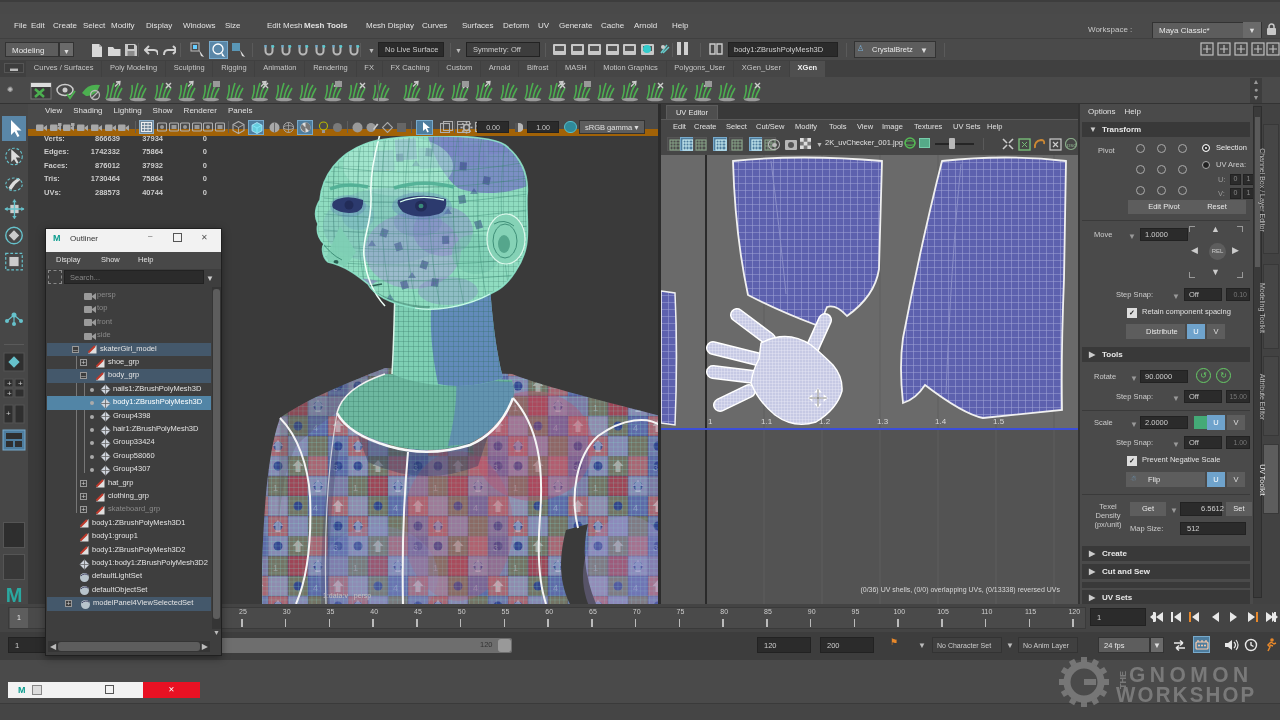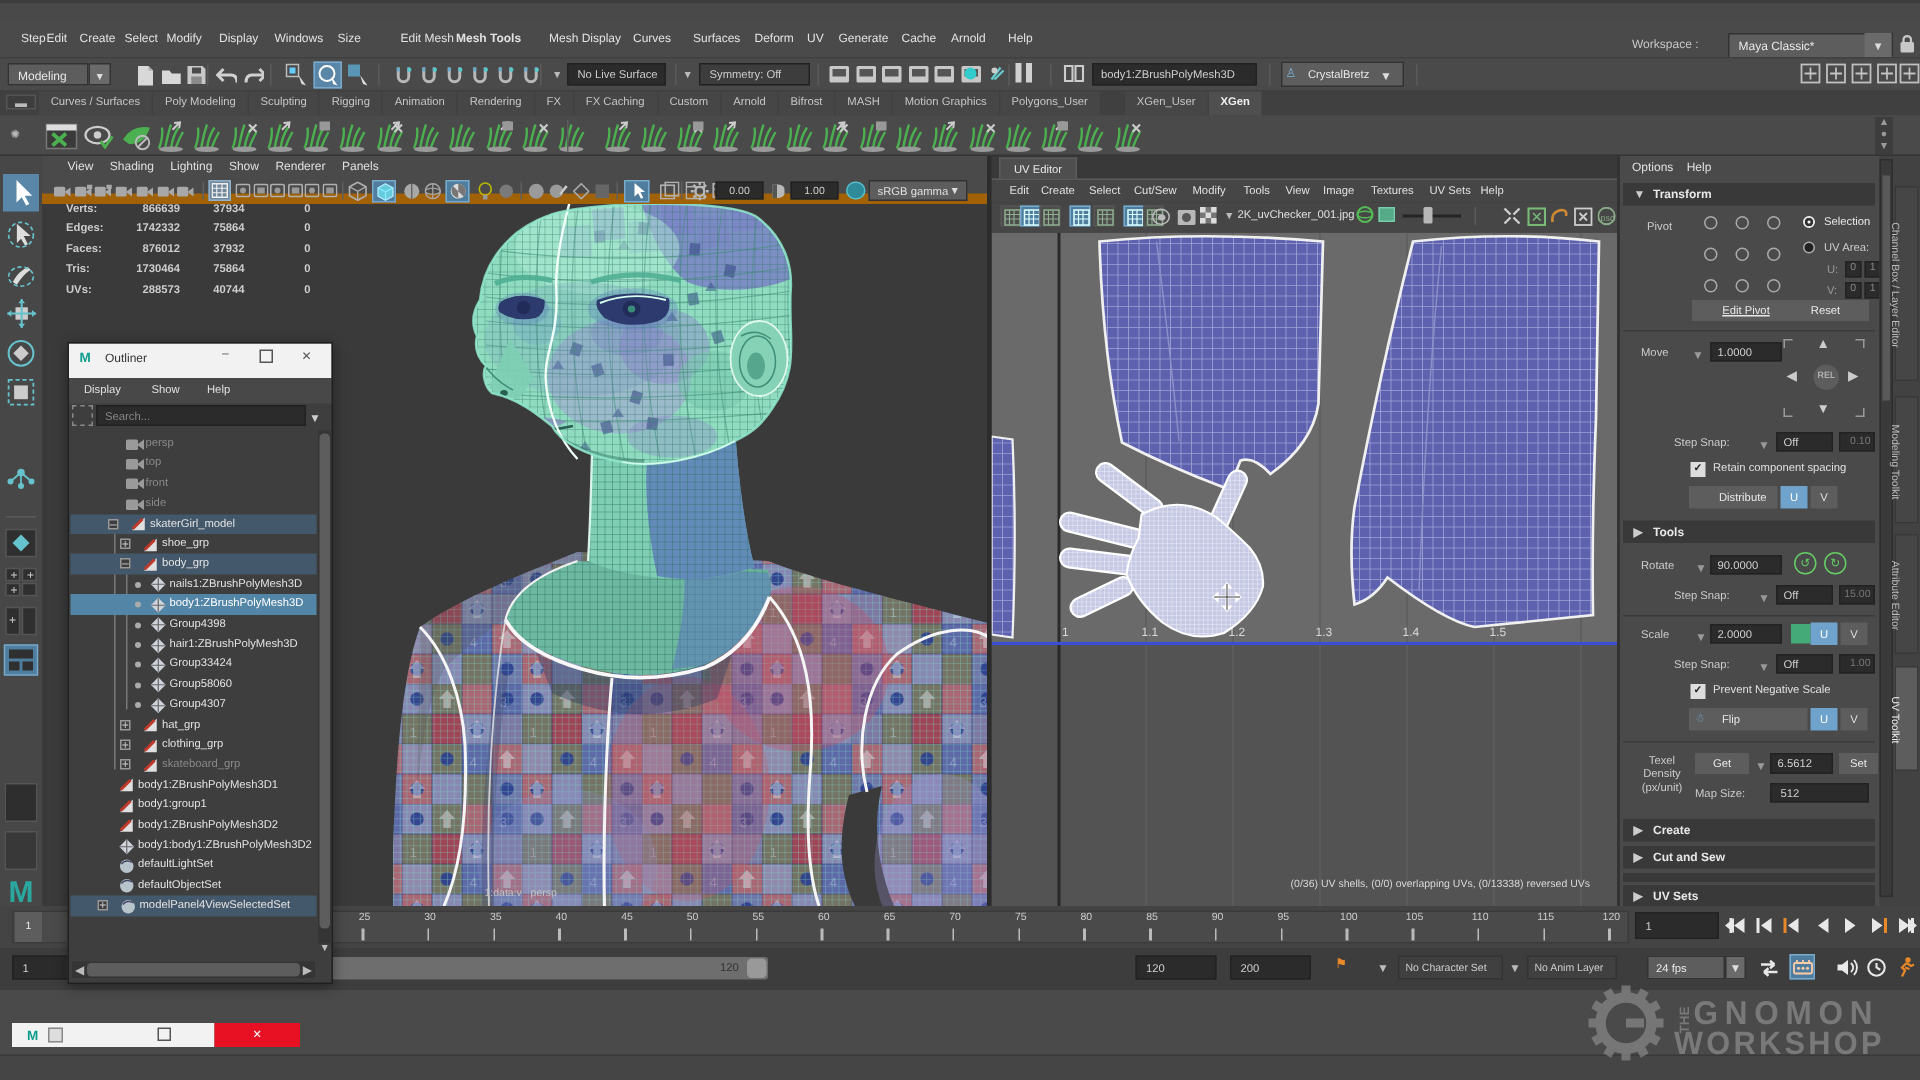--- a/index.html
+++ b/index.html
@@ -11,21 +11,21 @@
 .fld { background:#2b2b2b; color:#cfcfcf; border:1px solid #222; }
 </style>
 </head>
 <body>
 <div id="stage">
 
 <div class="row" style="top:0;height:14px;background:#494949;border-top:2px solid #3d3d3d;"></div>
 
 <div class="row" style="top:14px;height:24px;background:#4a4a4a;">
   <div class="abs" id="mainmenu" style="top:7px;left:0;width:100%;height:14px;color:#e2e2e2;font-size:8px;">
-        <span style="position:absolute;left:14px;top:0;">Step</span>
+        <span style="position:absolute;left:14px;top:0;">File</span>
         <span style="position:absolute;left:31px;top:0;">Edit</span>
         <span style="position:absolute;left:53px;top:0;">Create</span>
         <span style="position:absolute;left:83px;top:0;">Select</span>
         <span style="position:absolute;left:111px;top:0;">Modify</span>
         <span style="position:absolute;left:146px;top:0;">Display</span>
         <span style="position:absolute;left:183px;top:0;">Windows</span>
         <span style="position:absolute;left:225px;top:0;">Size</span>
         <span style="position:absolute;left:267px;top:0;">Edit Mesh</span>
         <span style="position:absolute;left:304px;top:0;font-weight:bold;">Mesh Tools</span>
         <span style="position:absolute;left:366px;top:0;">Mesh Display</span>
@@ -196,21 +196,21 @@
         <div style="padding:2px 7.8px 1px;margin-right:1px;background:#464646;color:#c6c6c6;font-size:7.5px;">Rigging</div>
         <div style="padding:2px 7.8px 1px;margin-right:1px;background:#464646;color:#c6c6c6;font-size:7.5px;">Animation</div>
         <div style="padding:2px 7.8px 1px;margin-right:1px;background:#464646;color:#c6c6c6;font-size:7.5px;">Rendering</div>
         <div style="padding:2px 7.8px 1px;margin-right:1px;background:#464646;color:#c6c6c6;font-size:7.5px;">FX</div>
         <div style="padding:2px 7.8px 1px;margin-right:1px;background:#464646;color:#c6c6c6;font-size:7.5px;">FX Caching</div>
         <div style="padding:2px 7.8px 1px;margin-right:1px;background:#464646;color:#c6c6c6;font-size:7.5px;">Custom</div>
         <div style="padding:2px 7.8px 1px;margin-right:1px;background:#464646;color:#c6c6c6;font-size:7.5px;">Arnold</div>
         <div style="padding:2px 7.8px 1px;margin-right:1px;background:#464646;color:#c6c6c6;font-size:7.5px;">Bifrost</div>
         <div style="padding:2px 7.8px 1px;margin-right:1px;background:#464646;color:#c6c6c6;font-size:7.5px;">MASH</div>
         <div style="padding:2px 7.8px 1px;margin-right:1px;background:#464646;color:#c6c6c6;font-size:7.5px;">Motion Graphics</div>
-        <div style="padding:2px 7.8px 1px;margin-right:17px;background:#464646;color:#c6c6c6;font-size:7.5px;">Polygons_User</div>
+        <div style="padding:2px 7.8px 1px;margin-right:1px;background:#464646;color:#c6c6c6;font-size:7.5px;">Polygons_User</div>
         <div style="padding:2px 7.8px 1px;margin-right:1px;background:#464646;color:#c6c6c6;font-size:7.5px;">XGen_User</div>
         <div style="padding:2px 7.8px 1px;margin-right:1px;background:#4f4f4f;color:#f2f2f2;font-size:7.5px;font-weight:bold;">XGen</div>
       </div>
 </div>
 
 <div class="row" style="top:77px;height:27px;background:#4a4a4a;">
   <div class="abs" style="left:4px;top:-14px;width:20px;height:10px;background:#3d3d3d;border:1px solid #555;color:#bbb;font-size:8px;text-align:center;line-height:9px;">▬</div>
   <div class="abs" style="left:7px;top:8px;width:12px;height:12px;color:#bbb;font-size:7.5px;">✺</div>
   <div id="shelficons">
         <svg class="abs" style="left:30px;top:2px;" width="22" height="23">
@@ -920,21 +920,21 @@
       <div class="abs" style="left:122px;top:40px;width:8px;height:8px;border:1.5px solid #eee;border-radius:50%;background:#fff;box-shadow:inset 0 0 0 2px #333;"></div>
       <div class="abs" style="left:136px;top:39px;color:#e8e8e8;font-size:7.5px;">Selection</div>
       <div class="abs" style="left:122px;top:57px;width:8px;height:8px;border:1.5px solid #aaa;border-radius:50%;background:#222;"></div>
       <div class="abs" style="left:136px;top:56px;color:#ccc;font-size:7.5px;">UV Area:</div>
       <div class="abs" style="left:138px;top:71px;color:#999;font-size:7.5px;">U:</div>
       <div class="abs fld" style="left:150px;top:70px;width:11px;height:11px;font-size:7px;text-align:center;color:#888;">0</div>
       <div class="abs fld" style="left:163px;top:70px;width:11px;height:11px;font-size:7px;text-align:center;color:#888;">1</div>
       <div class="abs" style="left:138px;top:85px;color:#999;font-size:7.5px;">V:</div>
       <div class="abs fld" style="left:150px;top:84px;width:11px;height:11px;font-size:7px;text-align:center;color:#888;">0</div>
       <div class="abs fld" style="left:163px;top:84px;width:11px;height:11px;font-size:7px;text-align:center;color:#888;">1</div>
-      <div class="abs" style="left:48px;top:96px;width:72px;height:14px;background:#5d5d5d;color:#e8e8e8;font-size:7.5px;text-align:center;line-height:14px;text-decoration:underline;">Edit Pivot</div>
+      <div class="abs" style="left:48px;top:96px;width:72px;height:14px;background:#5d5d5d;color:#e8e8e8;font-size:7.5px;text-align:center;line-height:14px;">Edit Pivot</div>
       <div class="abs" style="left:108px;top:96px;width:58px;height:14px;background:#5d5d5d;color:#e8e8e8;font-size:7.5px;text-align:center;line-height:14px;">Reset</div>
       <div class="abs" style="left:2px;top:116px;width:168px;height:1px;background:#3a3a3a;"></div>
       <div class="abs" style="left:14px;top:126px;color:#ccc;font-size:7.5px;">Move</div>
       <div class="abs" style="left:48px;top:128px;color:#999;font-size:8px;">▼</div>
       <div class="abs fld" style="left:60px;top:124px;width:48px;height:13px;font-size:7.5px;line-height:12px;padding-left:4px;">1.0000</div>
       <div class="abs" style="left:107px;top:120px;width:60px;height:60px;color:#ccc;">
         <span style="position:absolute;left:24px;top:0;font-size:9px;">▲</span>
         <span style="position:absolute;left:4px;top:21px;font-size:9px;">◀</span>
         <span style="position:absolute;left:22px;top:19px;width:17px;height:17px;background:#5d5d5d;border-radius:50%;font-size:6px;text-align:center;line-height:17px;">REL</span>
         <span style="position:absolute;left:45px;top:21px;font-size:9px;">▶</span>
@@ -977,21 +977,21 @@
       <div class="abs" style="left:47px;top:352px;width:10px;height:10px;background:#ddd;color:#222;font-size:7px;font-weight:bold;text-align:center;line-height:10px;">✓</div>
       <div class="abs" style="left:62px;top:351px;color:#e0e0e0;font-size:7.5px;">Prevent Negative Scale</div>
       <div class="abs" style="left:46px;top:368px;width:79px;height:15px;background:#5d5d5d;color:#e8e8e8;font-size:7.5px;line-height:15px;padding-left:22px;">Flip</div>
       <div class="abs" style="left:50px;top:370px;width:10px;height:10px;color:#6fa3cc;font-size:7.5px;">☃</div>
       <div class="abs" style="left:127px;top:368px;width:18px;height:15px;background:#6fa3cc;color:#fff;font-size:7.5px;text-align:center;line-height:15px;">U</div>
       <div class="abs" style="left:147px;top:368px;width:18px;height:15px;background:#5d5d5d;color:#ddd;font-size:7.5px;text-align:center;line-height:15px;">V</div>
       <div class="abs" style="left:2px;top:390px;width:168px;height:1px;background:#3a3a3a;"></div>
       <div class="abs" style="left:8px;top:398px;width:40px;color:#ccc;font-size:7.5px;text-align:center;">Texel Density (px/unit)</div>
       <div class="abs" style="left:50px;top:398px;width:36px;height:14px;background:#5d5d5d;color:#e8e8e8;font-size:7.5px;text-align:center;line-height:14px;">Get</div>
       <div class="abs" style="left:90px;top:402px;color:#999;font-size:8px;">▼</div>
-      <div class="abs fld" style="left:100px;top:398px;width:42px;height:14px;font-size:7.5px;line-height:12px;padding-left:4px;">6.5612</div>
+      <div class="abs fld" style="left:100px;top:398px;width:42px;height:14px;font-size:7.5px;line-height:12px;padding-left:20px;">6.5612</div>
       <div class="abs" style="left:146px;top:398px;width:26px;height:14px;background:#5d5d5d;color:#e8e8e8;font-size:7.5px;text-align:center;line-height:14px;">Set</div>
       <div class="abs" style="left:50px;top:420px;color:#ccc;font-size:7.5px;">Map Size:</div>
       <div class="abs fld" style="left:100px;top:418px;width:66px;height:13px;font-size:7.5px;line-height:12px;padding-left:6px;">512</div>
       <div class="abs" style="left:2px;top:442px;width:168px;height:15px;background:#393939;color:#e8e8e8;font-size:8px;font-weight:bold;line-height:15px;padding-left:20px;"><span style="position:absolute;left:7px;top:0;font-size:8px;color:#ccc;">▶</span>Create</div>
       <div class="abs" style="left:2px;top:460px;width:168px;height:15px;background:#393939;color:#e8e8e8;font-size:8px;font-weight:bold;line-height:15px;padding-left:20px;"><span style="position:absolute;left:7px;top:0;font-size:8px;color:#ccc;">▶</span>Cut and Sew</div>
       <div class="abs" style="left:2px;top:478px;width:168px;height:6px;background:#393939;overflow:hidden;"></div>
       <div class="abs" style="left:2px;top:486px;width:168px;height:15px;background:#393939;color:#e8e8e8;font-size:8px;font-weight:bold;line-height:15px;padding-left:20px;"><span style="position:absolute;left:7px;top:0;font-size:8px;color:#ccc;">▶</span>UV Sets</div>
     </div>
 
 <div class="abs" id="righttabs" style="left:1253px;top:104px;width:27px;height:500px;background:#424242;">

